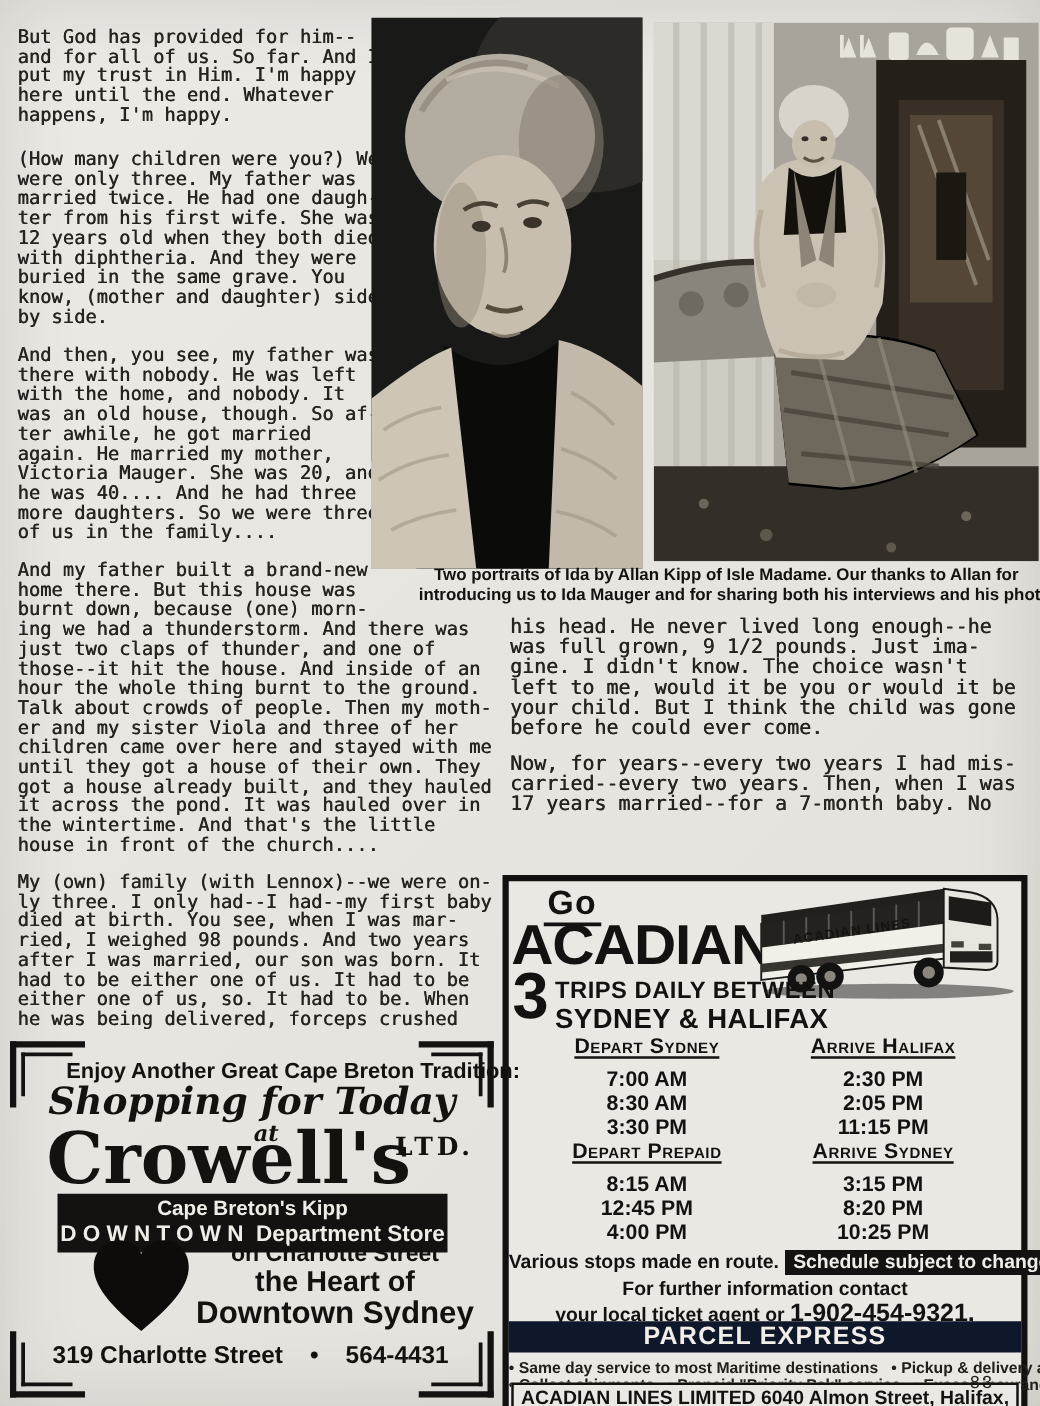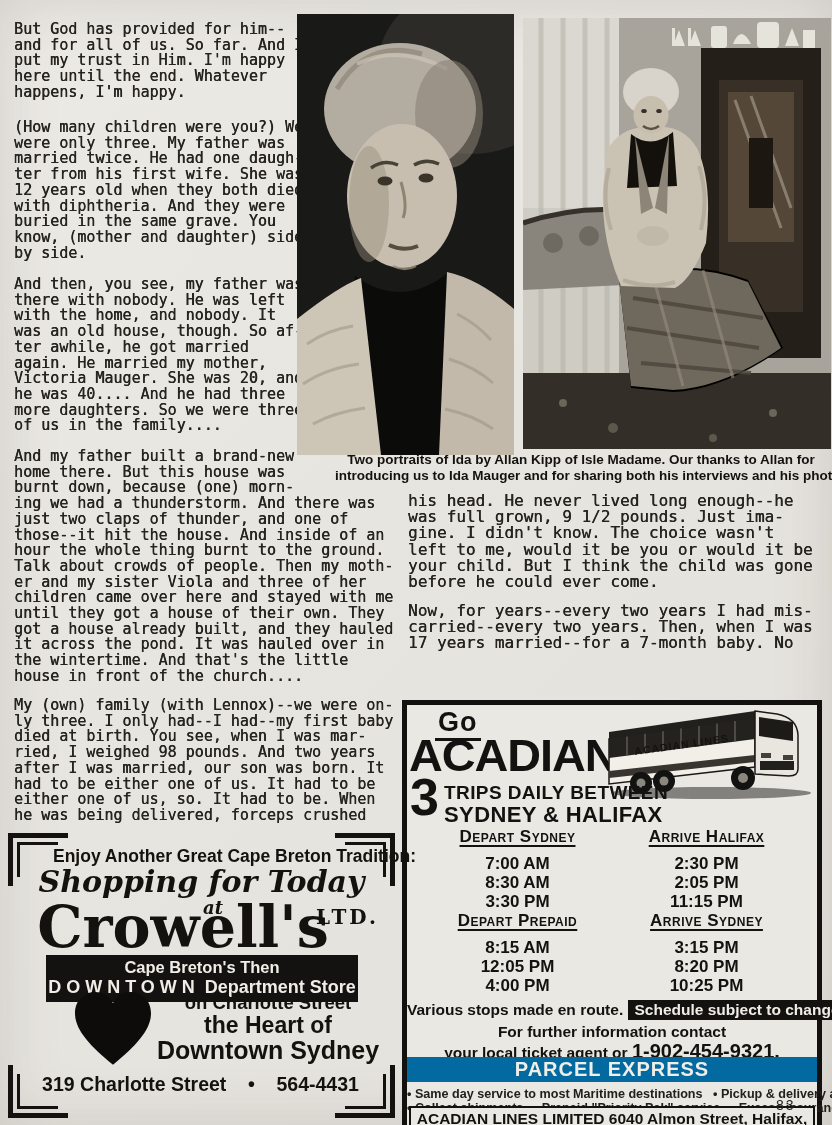--- a/index.html
+++ b/index.html
@@ -41,21 +41,21 @@
     font-weight:bold;font-size:17px;font-variant:small-caps;letter-spacing:.5px;
     text-decoration:underline;text-decoration-thickness:2px;text-underline-offset:3px;
     padding-bottom:7px;
   }
   .sched .st{font-weight:bold;font-size:17px;line-height:19px;}
   .note-row{left:0;top:296px;width:410px;text-align:center;font-size:15.5px;font-weight:bold;white-space:pre;}
   .inverted{background:#131210;color:#efede6;padding:1px 7px 2px 7px;}
   .contact1{left:0;top:318px;width:410px;text-align:center;font-size:15.5px;font-weight:bold;}
   .contact2{left:0;top:335px;width:410px;text-align:center;font-size:15.5px;font-weight:bold;}
   .phone-big{font-size:20px;}
-  .parcel-bar{left:0;top:352px;width:410px;height:25px;background:#0369a1;color:#f0eee7;
+  .parcel-bar{left:0;top:352px;width:410px;height:25px;background:#0f172a;color:#f0eee7;
     font-size:20px;font-weight:bold;letter-spacing:1px;text-align:center;line-height:25px;}
   .bullets{left:0;width:410px;text-align:center;font-size:12.6px;font-weight:bold;white-space:pre;color:#22201c;}
   .addr-box{left:2px;top:401px;width:402px;border:2.5px solid #131210;text-align:center;
     font-size:15.5px;font-weight:bold;padding:2px 0 3px 0;background:#eae8e2;}
   
   #crowells-ad{left:8px;top:833px;width:387px;height:285px;font-family:"Liberation Sans",sans-serif;color:#14120f;}
   .corner{position:absolute;}
   .corner span{position:absolute;display:block;}
   .crow-headline{left:0;top:13px;width:453px;text-align:center;font-size:17.5px;font-weight:bold;}
   .crow-script{left:0;top:31px;width:387px;text-align:center;
@@ -260,21 +260,21 @@
         <span class="st">2:05 PM</span>
         <span class="st">3:30 PM</span>
         <span class="st">11:15 PM</span>
       </div>
 
       <div class="abs sched" style="top:206px;">
         <span class="sh">Depart Prepaid</span>
         <span class="sh">Arrive Sydney</span>
         <span class="st">8:15 AM</span>
         <span class="st">3:15 PM</span>
-        <span class="st">12:05 PM</span>
+        <span class="st">12:45 PM</span>
         <span class="st">8:20 PM</span>
         <span class="st">4:00 PM</span>
         <span class="st">10:25 PM</span>
       </div>
 
       <div class="abs note-row"><span>Various stops made en route. </span><span class="inverted">Schedule subject to change.</span></div>
       <div class="abs contact1">For further information contact</div>
       <div class="abs contact2"><span>your local ticket agent or </span><span class="phone-big">1-902-454-9321.</span></div>
       <div class="abs parcel-bar">PARCEL EXPRESS</div>
       <div class="abs bullets" style="top:382px;">• Same day service to most Maritime destinations   • Pickup &amp; delivery available</div>
@@ -302,21 +302,21 @@
       <span style="right:9px;bottom:9px;width:38px;height:32px;border-bottom:3.5px solid #131210;border-right:3.5px solid #131210;"></span>
     </div>
 
     <div class="abs crow-headline">Enjoy Another Great Cape Breton Tradition:</div>
     <div class="abs crow-script">Shopping for Today</div>
     <div class="abs crow-at">at</div>
     <div class="abs crow-name">Crowell's</div>
     <div class="abs crow-ltd">LTD.</div>
 
     <div class="abs crow-bar">
-      <div class="l1">Cape Breton's Then</div>
+      <div class="l1">Cape Breton's Kipp</div>
       <div class="l2"><span class="dt">DOWNTOWN</span><span> Department Store</span></div>
     </div>
 
     <svg class="abs heart" width="82" height="76" viewBox="0 0 72 68">
       <path d="M36 66 C14 48 2 34 2 20 C2 8 11 1 20 1 C27 1 33 5 36 11 C39 5 45 1 52 1 C61 1 70 8 70 20 C70 34 58 48 36 66 Z" fill="#0d0c0b"></path>
     </svg>
 
     <div class="abs crow-loc">
       <div class="l1">on Charlotte Street</div>
       <div class="l2">the Heart of</div>

